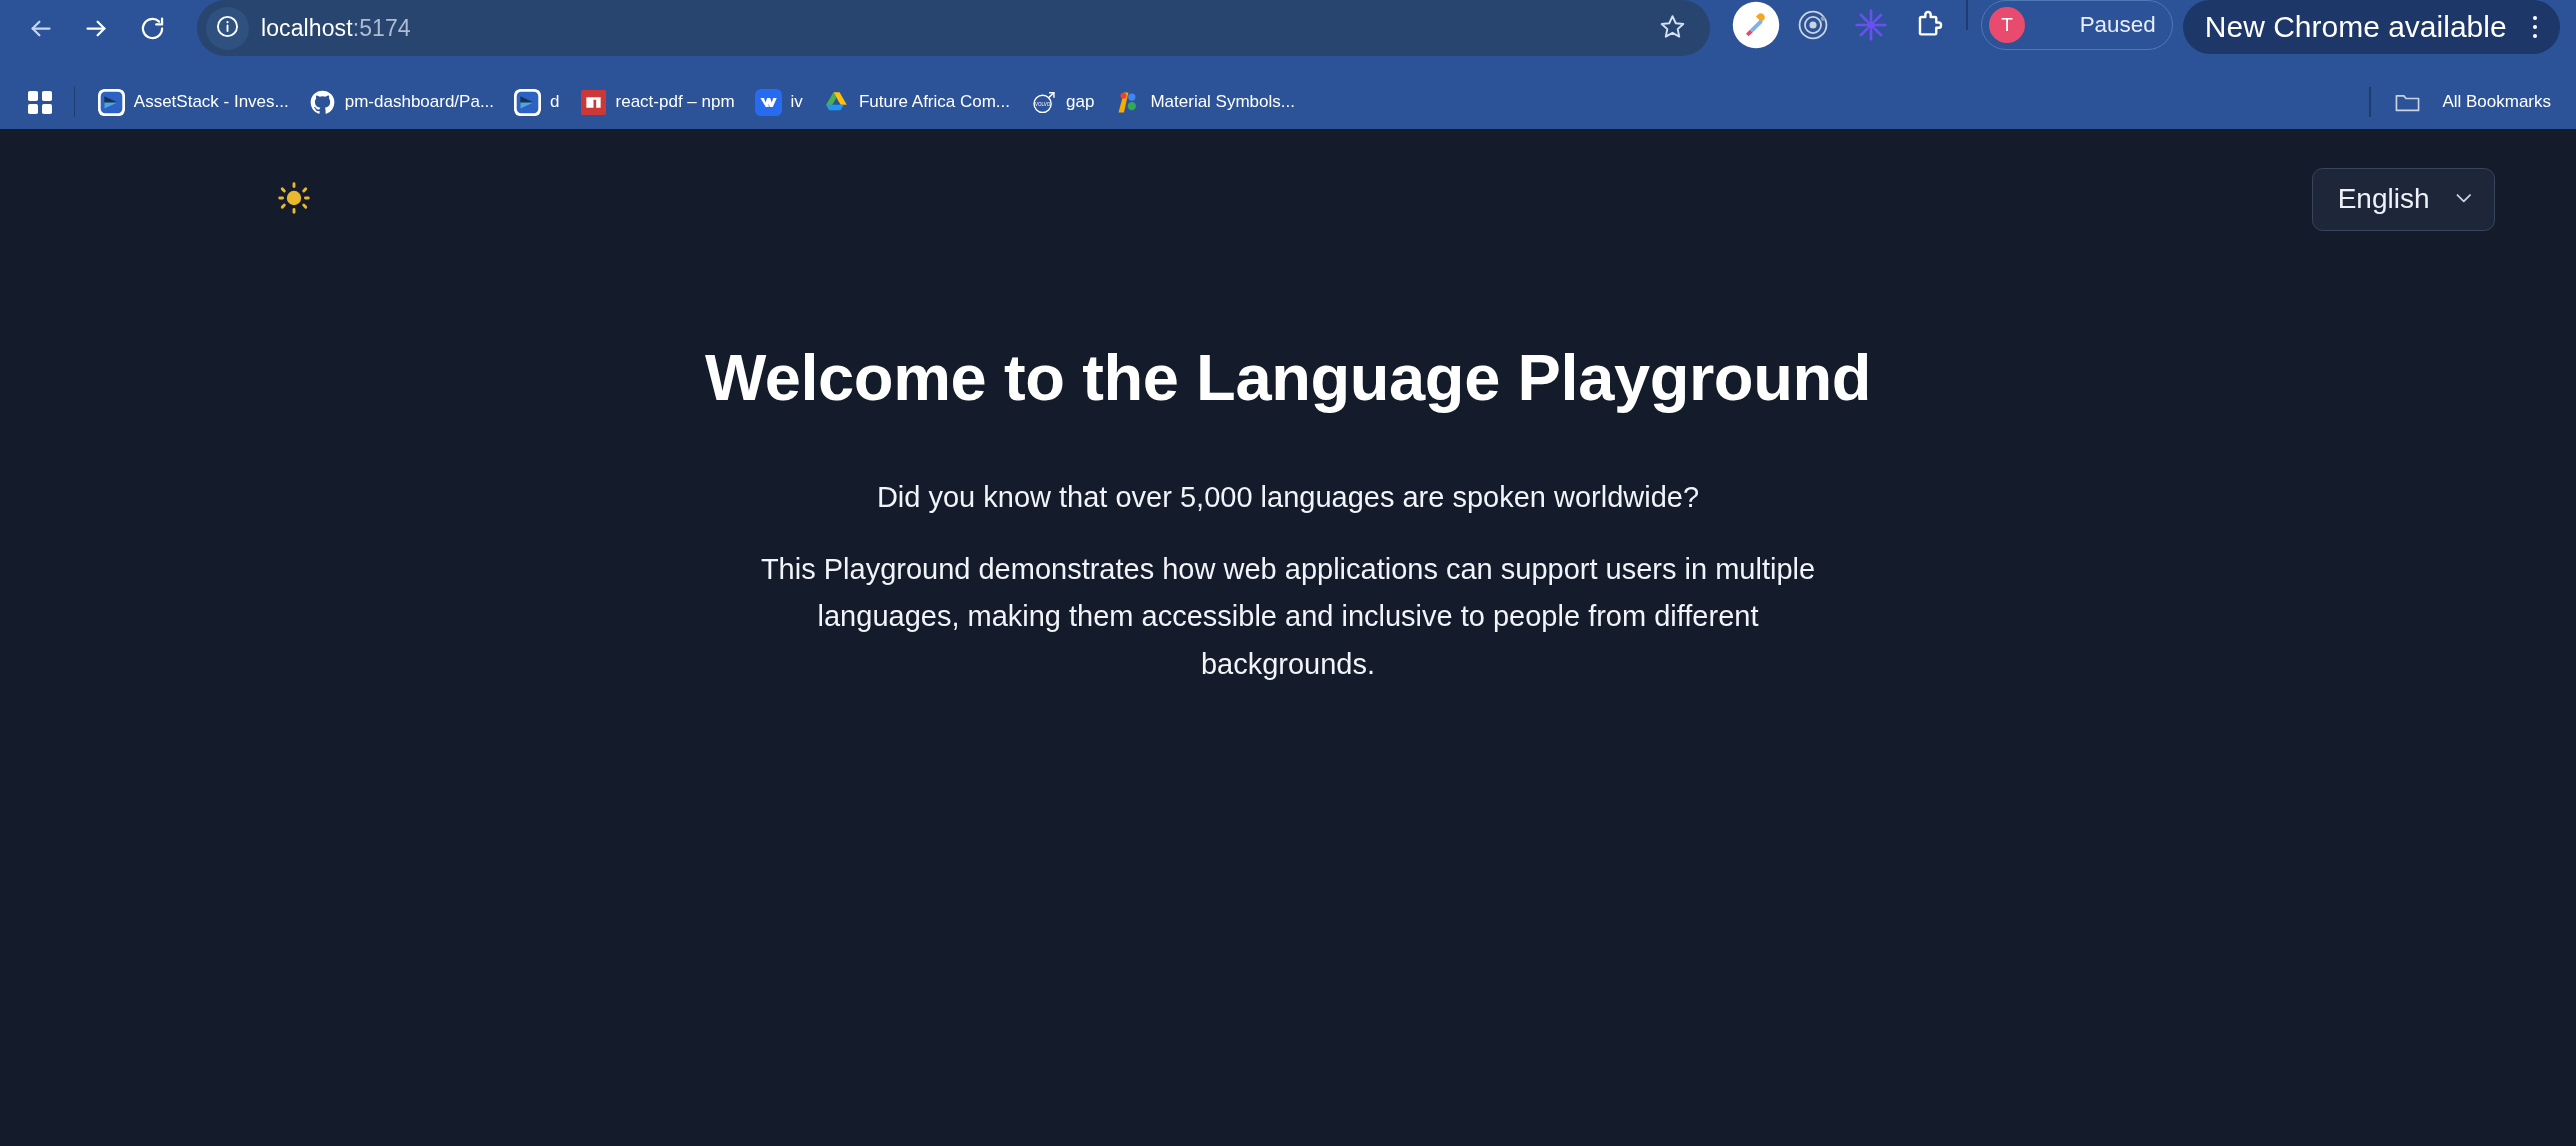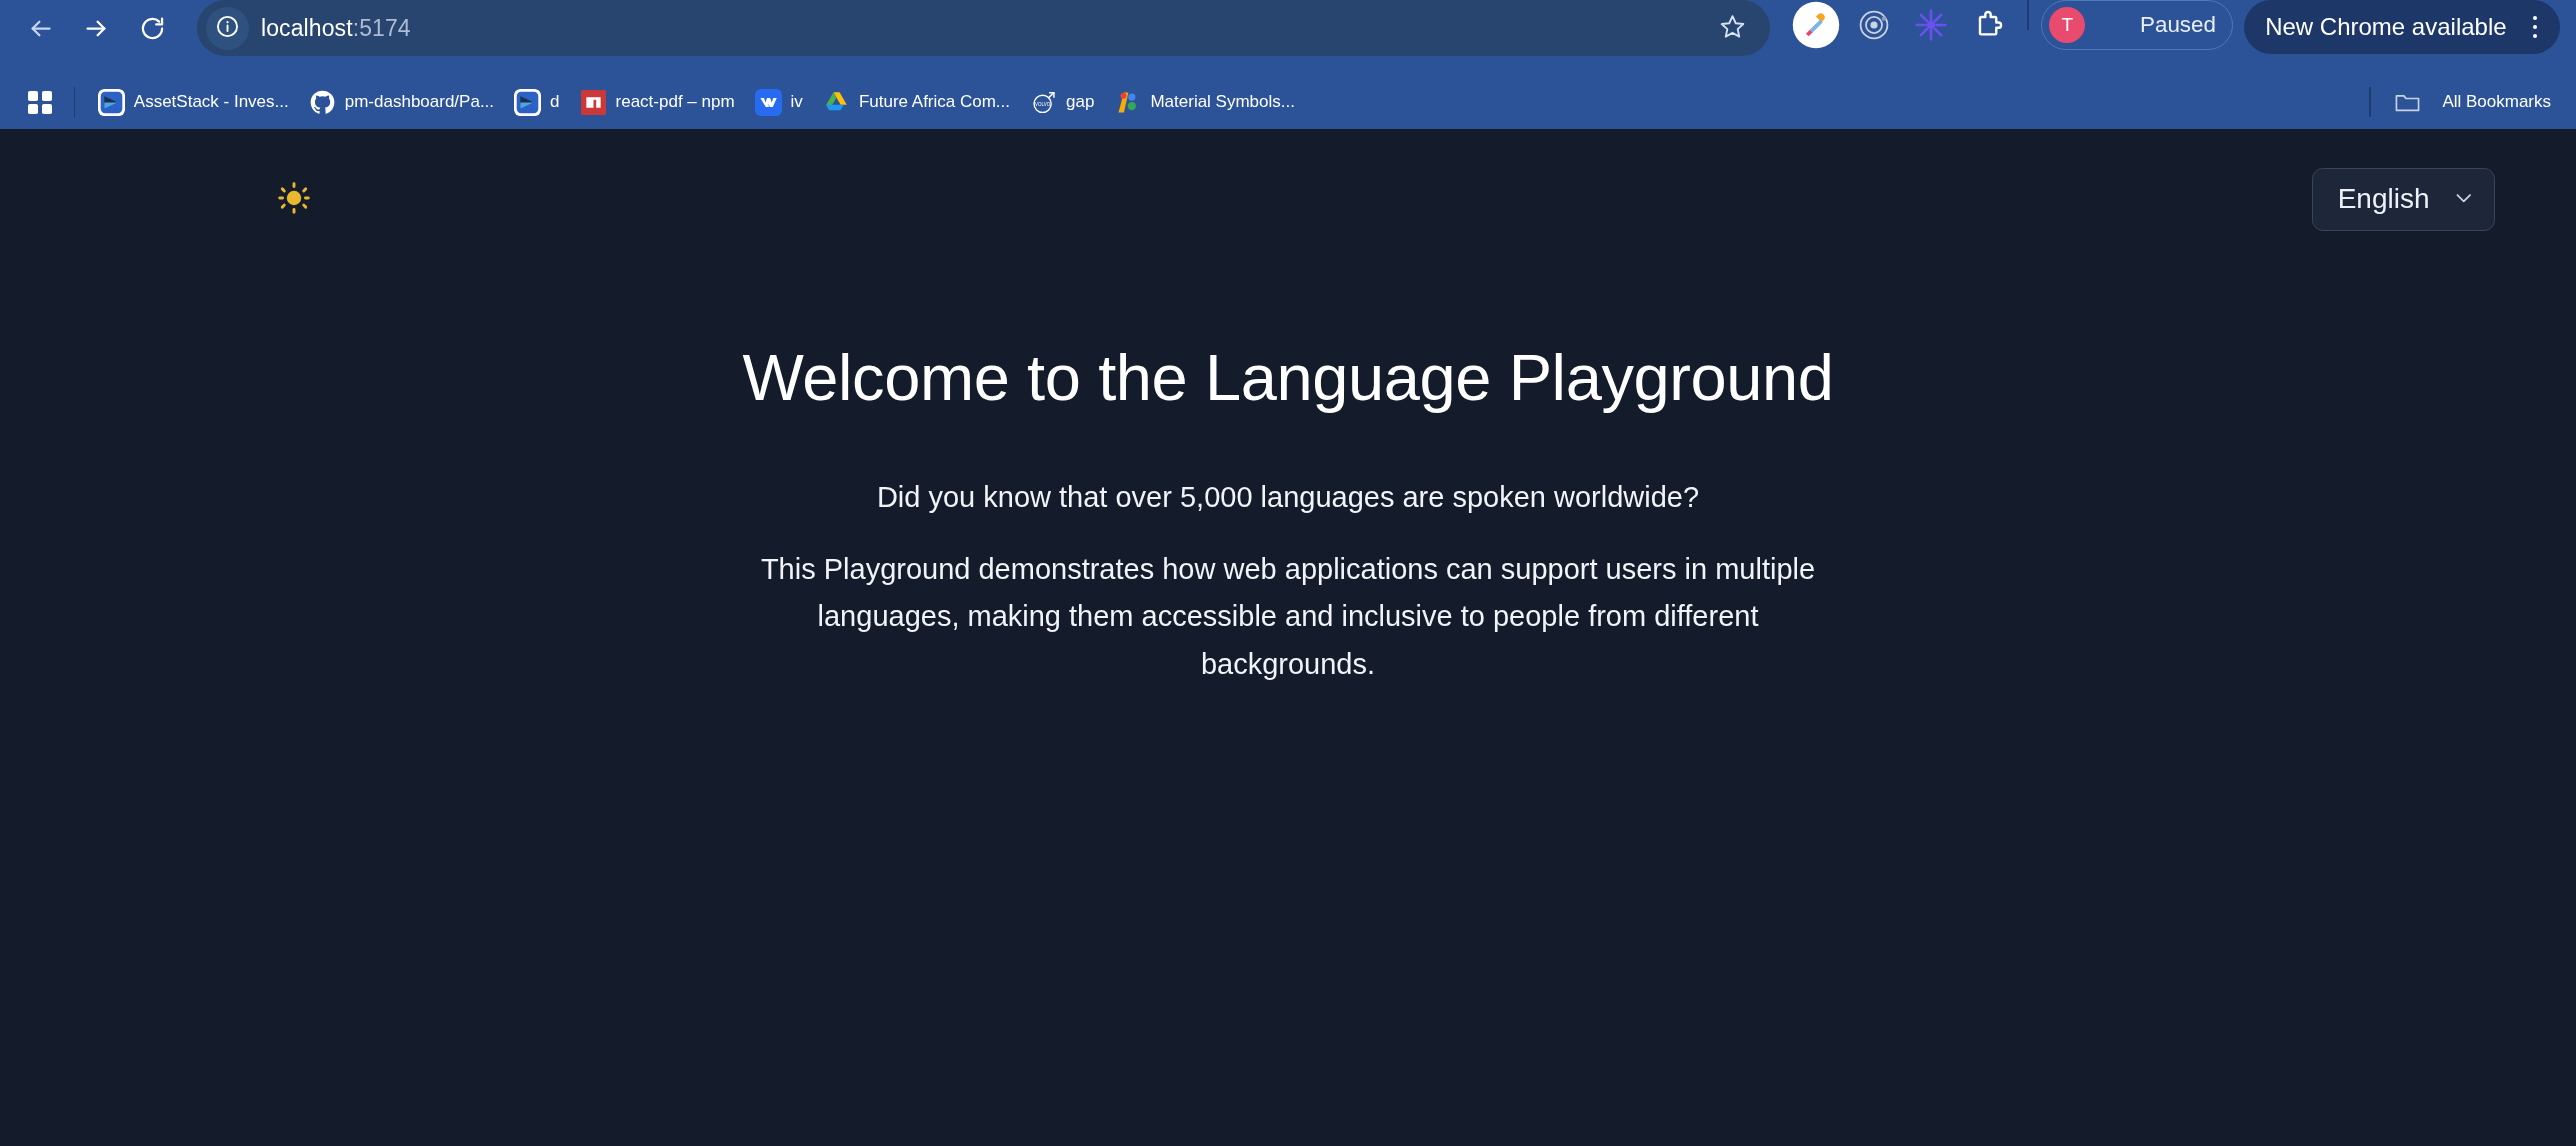--- a/index.html
+++ b/index.html
@@ -141,21 +141,21 @@
     height: 54px;
     background: #1b3straightforward;
     background: #1c3768;
     border-radius: 27px;
     padding: 0 5.4px 0 21.5px;
     margin-left: 10.7px;
     gap: 9px;
     flex: 0 0 auto;
   }
   .update-label {
-    font-size: 24px;
+    font-size: 30px;
     color: #ffffff;
     white-space: nowrap;
   }
   .kebab {
     width: 39px;
     height: 39px;
     display: flex;
     flex-direction: column;
     align-items: center;
     justify-content: center;
@@ -261,21 +261,21 @@
     color: #eef2f8;
     white-space: nowrap;
   }
 
   .hero {
     padding-top: 79px;
     text-align: center;
   }
   .hero-title {
     font-size: 65px;
-    font-weight: normal;
+    font-weight: bold;
     color: #ffffff;
     letter-spacing: -0.4px;
     line-height: 1.1;
   }
   .hero-sub {
     margin-top: 67px;
     font-size: 29px;
     color: #f1f4f9;
     font-weight: normal;
   }

